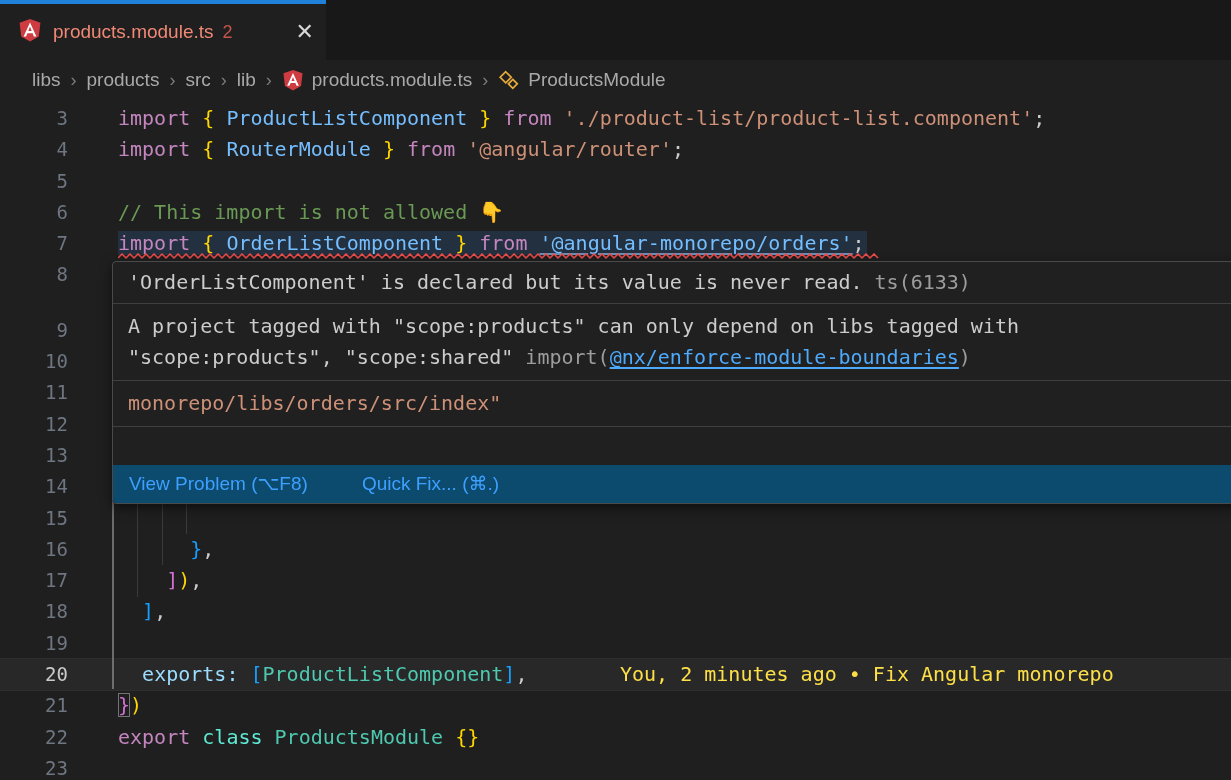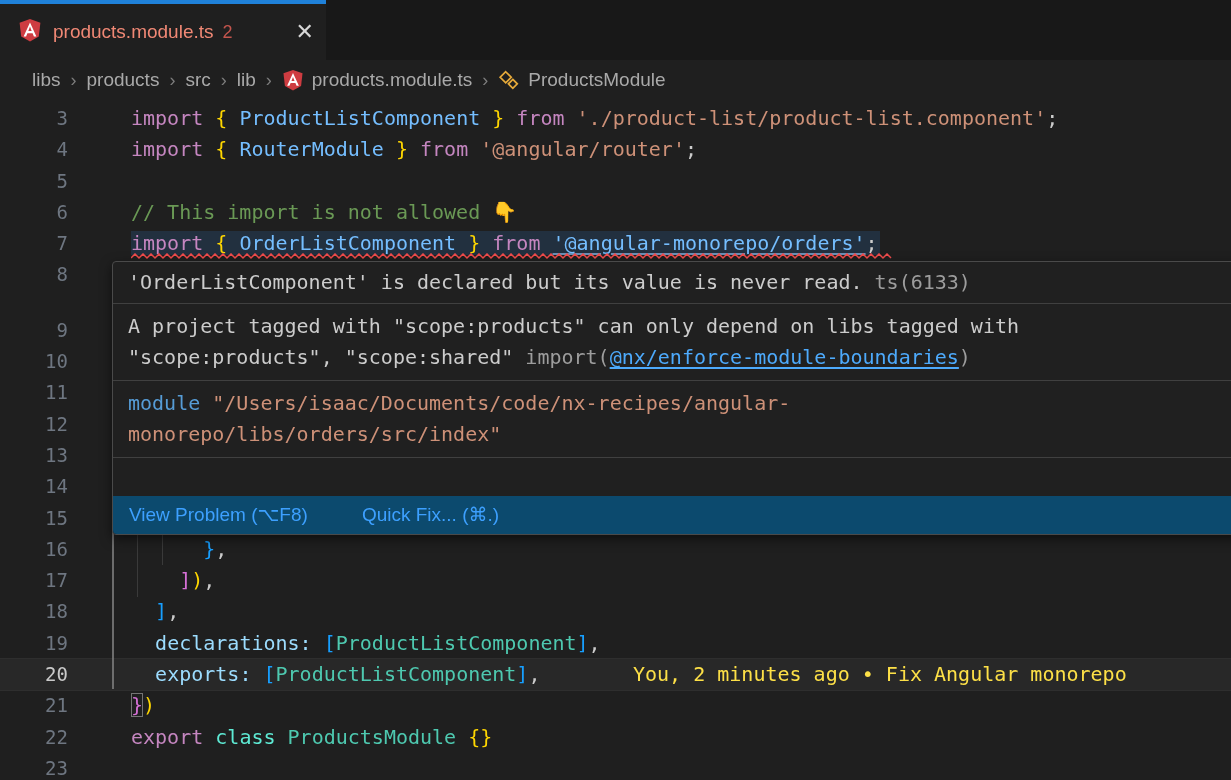--- a/index.html
+++ b/index.html
@@ -19,21 +19,21 @@
   #breadcrumbs{position:absolute;top:60px;left:0;right:8px;height:40px;display:flex;align-items:center;
        padding-left:32px;color:#a9a9a9;font-size:19px;}
   .bc-item{display:flex;align-items:center;gap:8px;cursor:pointer;}
   .bc-sep{color:#7d7d7d;margin:0 10px;font-size:18px;}
 
   
   #editor{position:absolute;top:100px;left:0;width:100%;height:680px;
        font-family:"DejaVu Sans Mono",monospace;font-size:20px;padding-top:3px;box-sizing:border-box;}
   .row{position:relative;height:31.3px;line-height:31.3px;white-space:pre;}
   .gut{position:absolute;left:0;top:0;width:68px;text-align:right;color:#6e7681;font-size:19px;cursor:pointer;}
-  .code{position:absolute;left:131px;top:0;}
+  .code{position:absolute;left:118px;top:0;}
   .row.current{background:rgba(255,255,255,0.045);
        box-shadow:0 1px 0 rgba(255,255,255,0.07), 0 -1px 0 rgba(255,255,255,0.07);}
   .row.current .gut{color:#cacaca;}
   .gap{height:24px;}
   .blame{position:absolute;left:502px;top:0;color:#fde047;}
   .hl-bg{background:#22303f;box-shadow:2px 0 0 #22303f;}
   .squiggle{position:absolute;left:0;top:25px;}
   .match{outline:1px solid #747474;outline-offset:-1px;}
 
   
@@ -131,21 +131,21 @@
         <div class="row"><span class="gut">9</span><span class="code"></span></div>
         <div class="row"><span class="gut">10</span><span class="code"></span></div>
         <div class="row"><span class="gut">11</span><span class="code"></span></div>
         <div class="row"><span class="gut">12</span><span class="code"></span></div>
         <div class="row"><span class="gut">13</span><span class="code"></span></div>
         <div class="row"><span class="gut">14</span><span class="code"></span></div>
         <div class="row"><span class="gut">15</span></div>
         <div class="row"><span class="gut">16</span><span class="code"><span class="fg">      </span><span class="bblue">}</span><span class="fg">,</span></span></div>
         <div class="row"><span class="gut">17</span><span class="code"><span class="fg">    </span><span class="bpink">]</span><span class="bgold">)</span><span class="fg">,</span></span></div>
         <div class="row"><span class="gut">18</span><span class="code"><span class="fg">  </span><span class="bblue">]</span><span class="fg">,</span></span></div>
-        <div class="row"><span class="gut">19</span><span class="code"><span class="fg">  </span><span class="prop">declarations:</span><span class="fg"> </span><span class="bblue">[</span><span class="cls">ProductListComponent</span><span class="bblue">]</span><span class="fg">,</span></span></div>
+        <div class="row"><span class="gut">19</span></div>
         <div class="row current"><span class="gut">20</span><span class="code"><span class="fg">  </span><span class="prop">exports:</span><span class="fg"> </span><span class="bblue">[</span><span class="cls">ProductListComponent</span><span class="bblue">]</span><span class="fg">,</span><span class="blame">You, 2 minutes ago • Fix Angular monorepo</span></span></div>
         <div class="row"><span class="gut">21</span><span class="code"><span class="bpink match">}</span><span class="bgold">)</span></span></div>
         <div class="row"><span class="gut">22</span><span class="code"><span class="kw">export</span><span class="fg"> </span><span class="kw2">class</span><span class="fg"> </span><span class="cls">ProductsModule</span><span class="fg"> </span><span class="bgold">{}</span></span></div>
         <div class="row"><span class="gut">23</span><span class="code"></span></div>
       </div>
   </div>
 
   <div class="guide active" style="left:112px;top:498px;height:191px;"></div>
   <div class="guide" style="left:137px;top:503px;height:94px;"></div>
   <div class="guide" style="left:162px;top:503px;height:62px;"></div>
@@ -155,21 +155,20 @@
     <div class="pp-sec">
       <span>'OrderListComponent' is declared but its value is never read.</span><span class="pp-src"> ts(6133)</span>
     </div>
     <div class="pp-sec multi">
       <div>A project tagged with "scope:products" can only depend on libs tagged with</div>
       <div>
         <span>"scope:products", "scope:shared" </span><span class="pp-src">import(</span><span class="pp-link">@nx/enforce-module-boundaries</span><span class="pp-src">)</span>
       </div>
     </div>
     <div class="pp-sec multi">
-      <div><span class="pp-kw">module</span><span class="pp-str"> "/Users/isaac/Documents/code/nx-recipes/angular-</span></div>
       <div><span class="pp-str">monorepo/libs/orders/src/index"</span></div>
     </div>
     <div id="pp-actions">
       <span class="pp-action">View Problem (⌥F8)</span>
       <span class="pp-action">Quick Fix... (⌘.)</span>
     </div>
   </div>
 
 </div>
 

